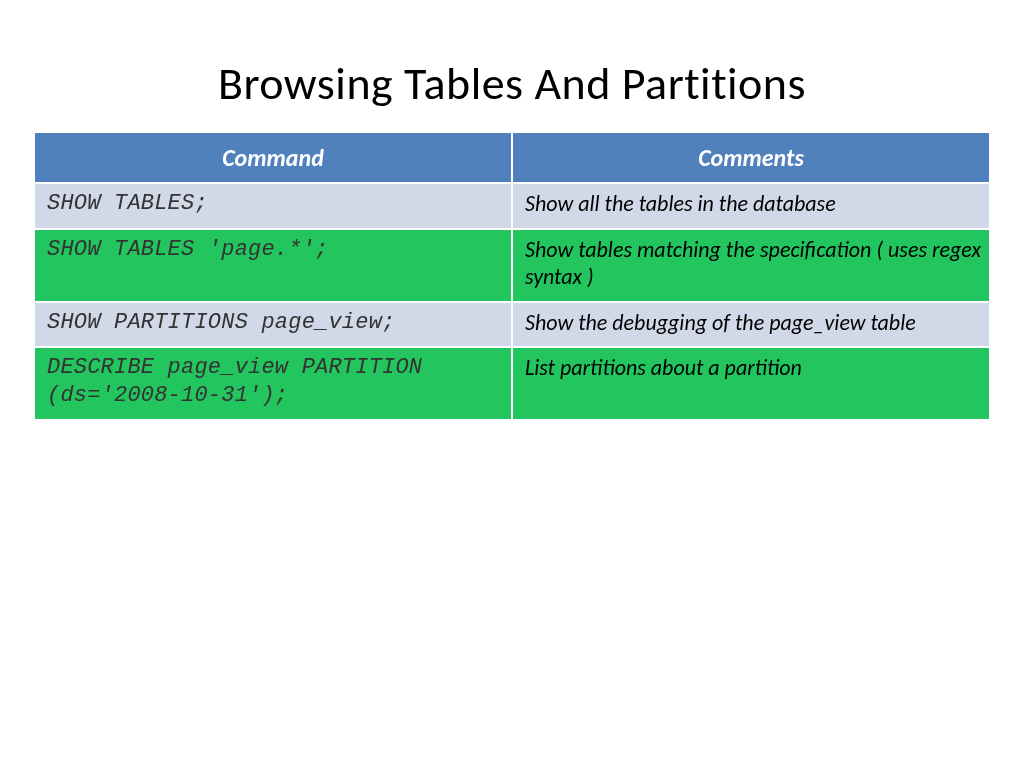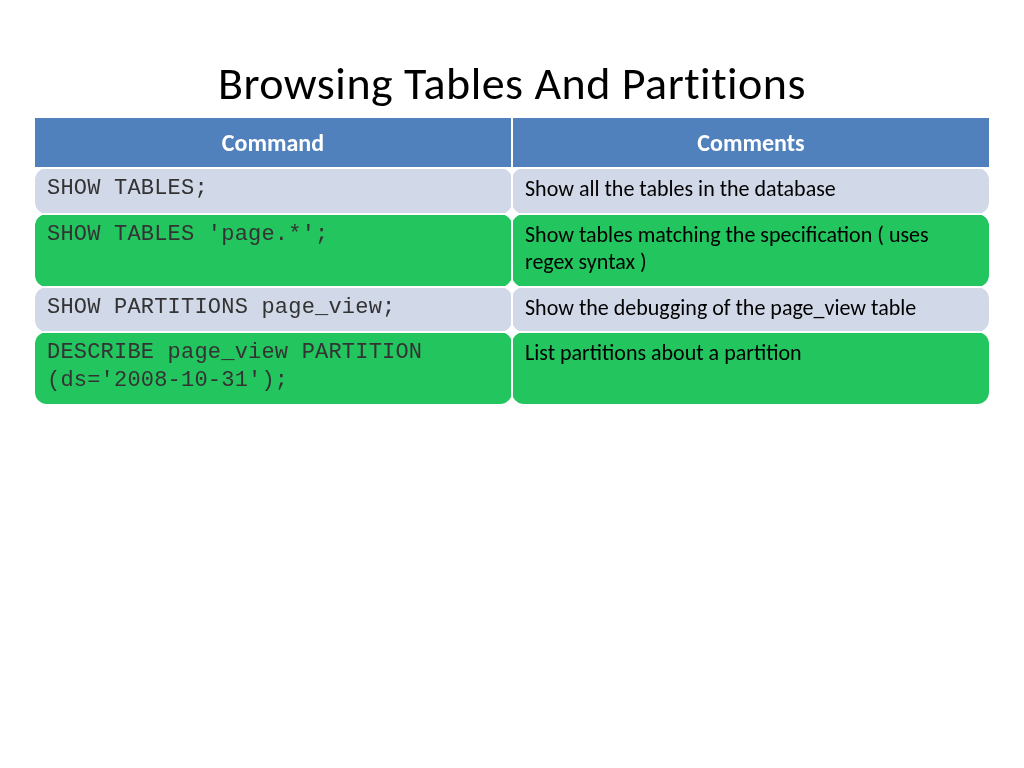--- a/index.html
+++ b/index.html
@@ -12,28 +12,29 @@
     color: #000000;
     overflow: hidden;
   }
   .slide {
     padding: 55px 35px 0 35px;
   }
   .title {
     font-size: 46px;
     font-weight: 400;
     text-align: center;
-    margin: 0 0 7px 0;
+    margin: 0 0 22px 0;
     letter-spacing: 0.5px;
     color: #000;
   }
   table {
     border-collapse: collapse;
     width: 100%;
     table-layout: fixed;
+    font-style: italic;
   }
   th {
     background: #5181bd;
     color: #ffffff;
     font-weight: 700;
     font-size: 24px;
     text-align: center;
     padding: 10px 8px;
     border-right: 2px solid #ffffff;
   }
@@ -42,21 +43,20 @@
     margin-top: 48px;
   }
   td {
     font-size: 22px;
     padding: 6px 8px 10px 12px;
     vertical-align: top;
     border-right: 2px solid #ffffff;
     border-top: 2px solid #ffffff;
     line-height: 1.25;
     color: #000;
-    border-radius: 12px;
   }
   td:last-child {
     border-right: none;
     margin-top: 20px;
   }
   tr.odd td {
     background: #d1d8e8;
   }
   tr.even td {
     background: #22c55e;

